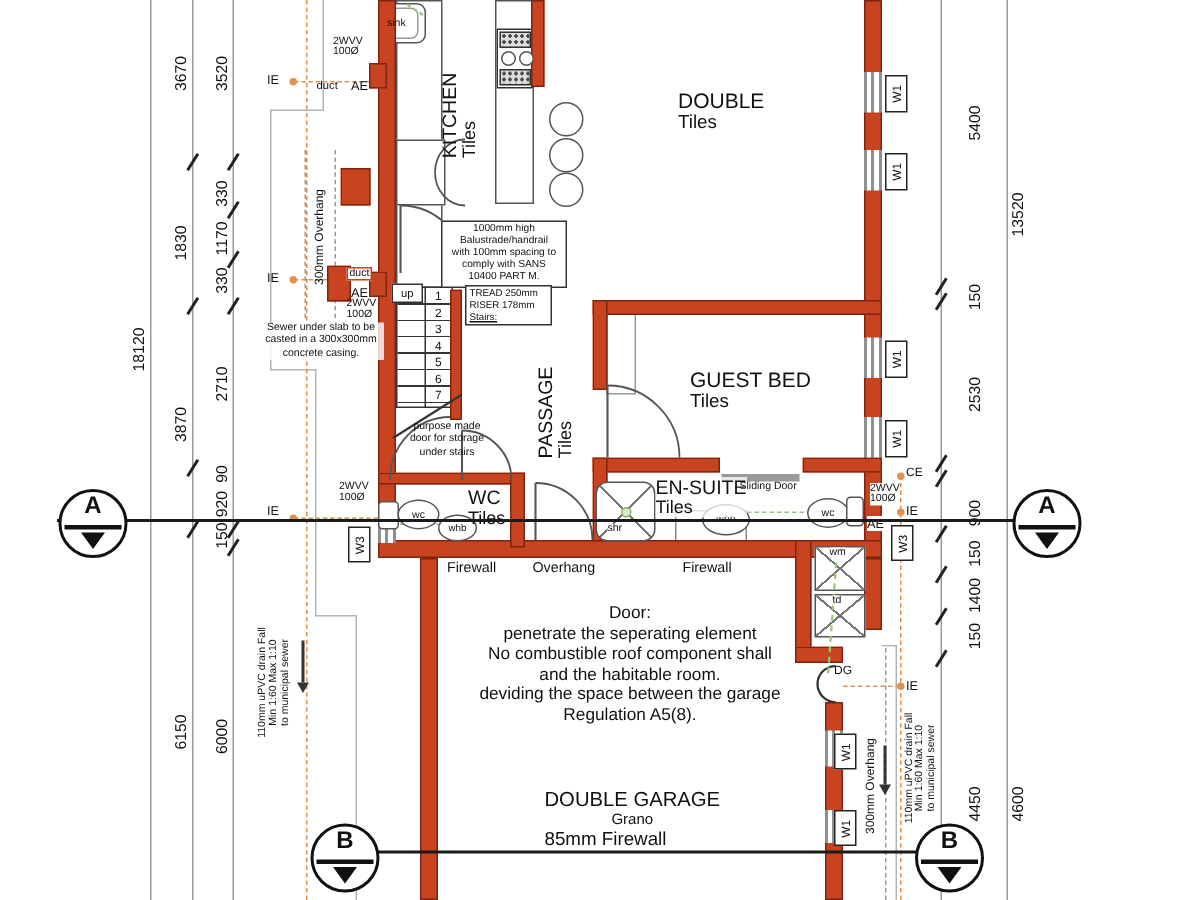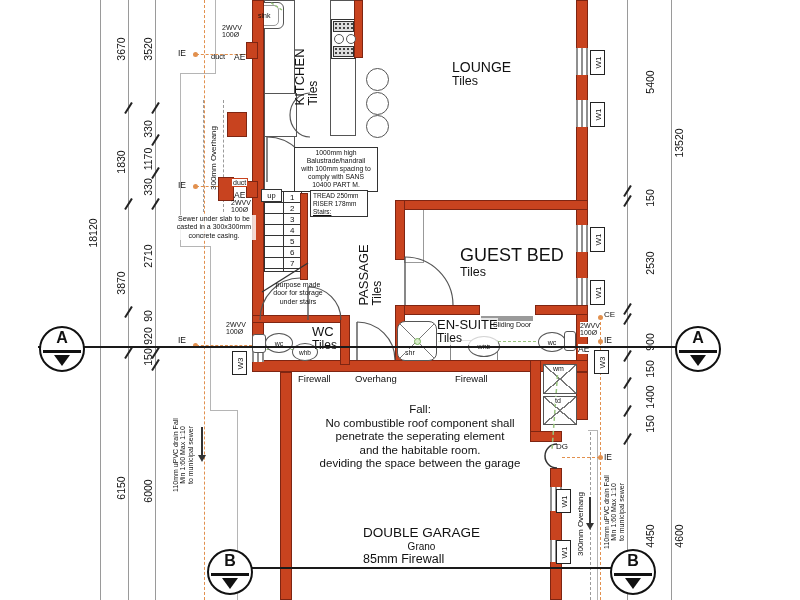--- a/index.html
+++ b/index.html
@@ -236,25 +236,25 @@
     <line x1="262" y1="292" x2="308" y2="263" stroke="#333" stroke-width="1.4"></line>
     <line x1="558" y1="368" x2="552" y2="450" stroke="#98c57d" stroke-width="1.5" stroke-dasharray="4 3"></line>
     <line x1="282" y1="10" x2="270" y2="2" stroke="#98c57d" stroke-width="1.5" stroke-dasharray="3 2"></line>
   </svg>
 
   <div class="vtb" style="left:306px;top:77px;text-align:left;">
     <div style="font-size:13px;">KITCHEN</div>
     <div style="font-size:12px;">Tiles</div>
   </div>
   <div class="txt" style="left:452px;top:60px;line-height:1.1;">
-    <div style="font-size:14px;">LOUNGE</div>
+    <div style="font-size:14px;">DOUBLE</div>
     <div style="font-size:12.5px;">Tiles</div>
   </div>
   <div class="txt" style="left:460px;top:246px;line-height:1.1;">
-    <div style="font-size:18px;">GUEST BED</div>
+    <div style="font-size:14px;">GUEST BED</div>
     <div style="font-size:12.5px;">Tiles</div>
   </div>
   <div class="vtb" style="left:370px;top:275px;text-align:left;">
     <div style="font-size:13px;">PASSAGE</div>
     <div style="font-size:12px;">Tiles</div>
   </div>
   <div class="txt" style="left:312px;top:325px;line-height:1.1;">
     <div style="font-size:13px;">WC</div>
     <div style="font-size:12px;">Tiles</div>
   </div>
@@ -343,25 +343,26 @@
     <div>Sewer under slab to be</div>
       <div>casted in a 300x300mm</div>
       <div>concrete casing.</div>
   </div>
   <div class="note" style="left:261px;top:281px;width:74px;font-size:7px;line-height:1.2;">
     <div>purpose made</div>
       <div>door for storage</div>
       <div>under stairs</div>
   </div>
   <div class="note" style="left:285px;top:403px;width:270px;font-size:11.5px;line-height:1.18;">
-    <div>Fall:</div>
-      <div>No combustible roof component shall</div>
-    <div>penetrate the seperating element</div>
+    <div>Door:</div>
+      <div>penetrate the seperating element</div>
+    <div>No combustible roof component shall</div>
       <div>and the habitable room.</div>
     <div>deviding the space between the garage</div>
+    <div>Regulation A5(8).</div>
   </div>
 
   <div class="vt" style="left:213px;top:158px;font-size:8px;">300mm Overhang</div>
   <div class="vt" style="left:580px;top:524px;font-size:8px;">300mm Overhang</div>
   <div class="vtb" style="left:183px;top:455px;text-align:center;font-size:7px;">
     <div>110mm uPVC drain Fall</div>
       <div>Min 1:60 Max 1:10</div>
       <div>to municipal sewer</div>
   </div>
   <div class="vtb" style="left:614px;top:512px;text-align:center;font-size:7px;">

